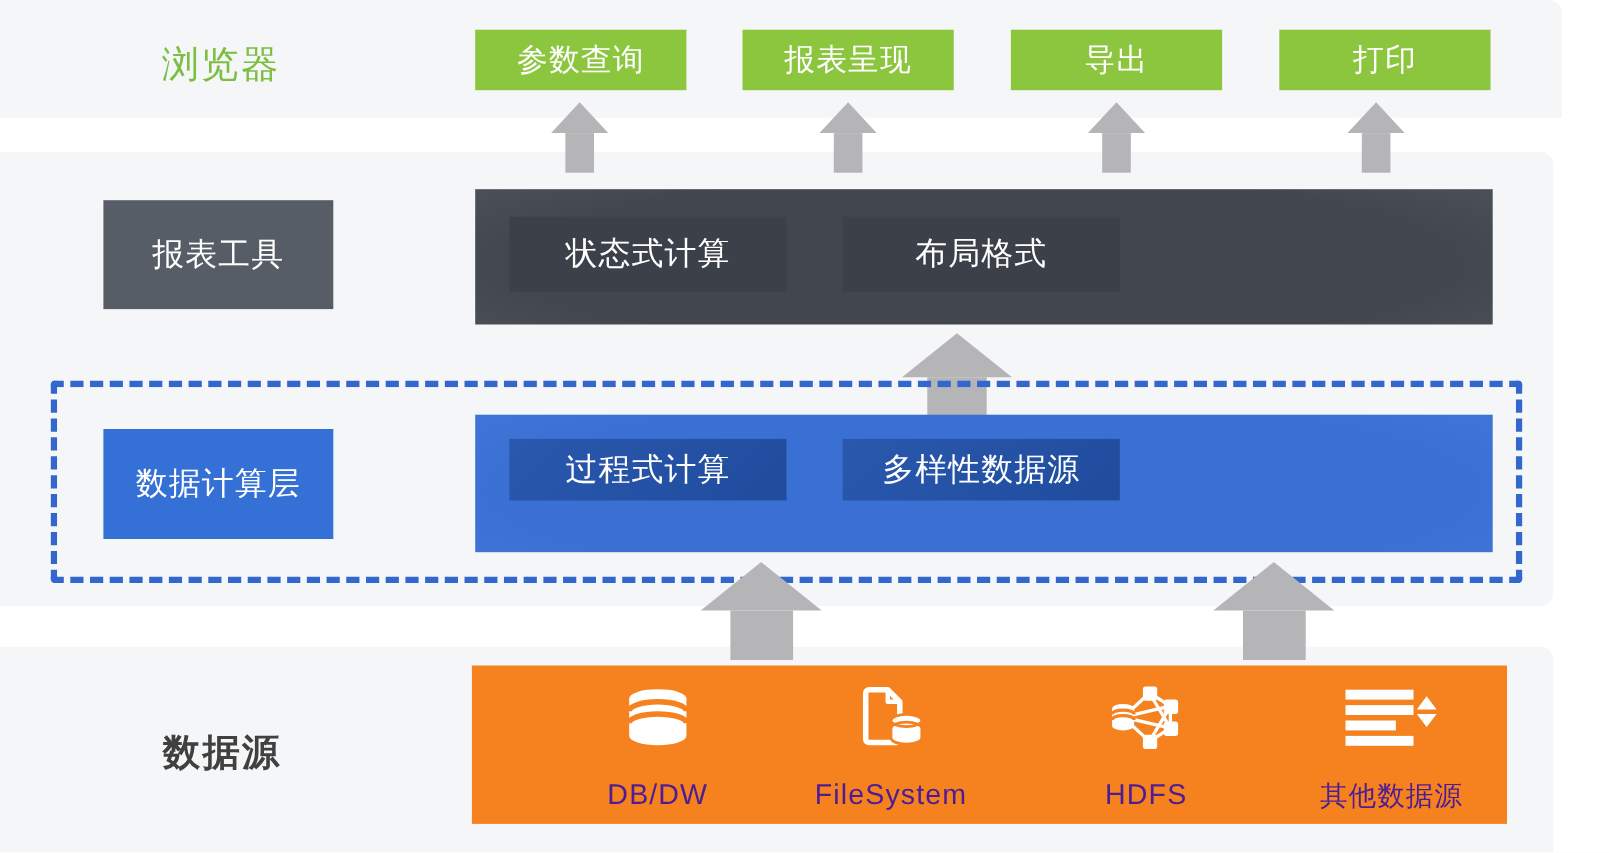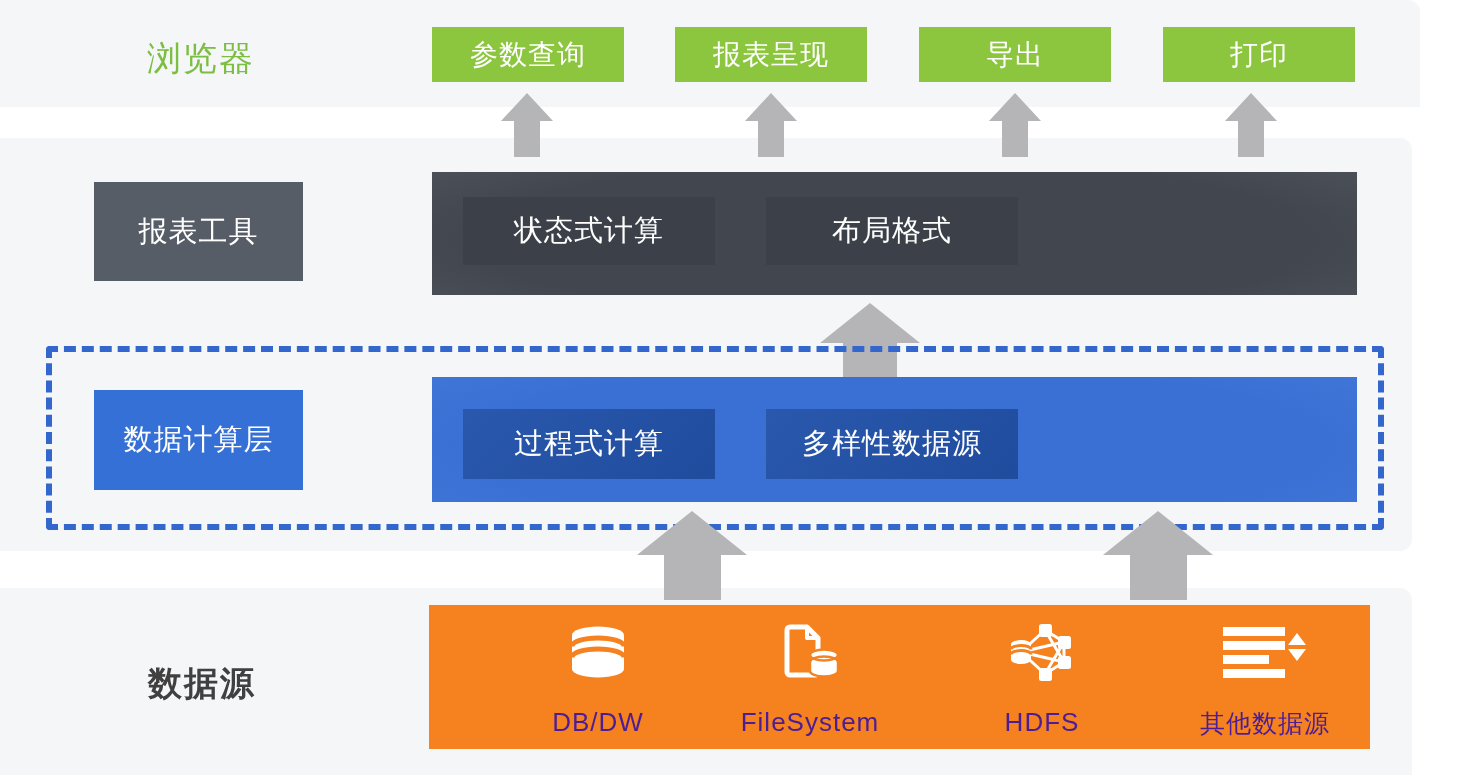--- a/index.html
+++ b/index.html
@@ -37,21 +37,21 @@
   #compute-label-box{top:390px;height:100px;background:#3470d6;}
 
   .bar{position:absolute;left:432px;width:925px;}
   #report-bar{top:172px;height:123px;
       background:radial-gradient(120% 170% at 50% 55%, #42474f 38%, #676d77 100%);}
   #compute-bar{top:377px;height:125px;
       background:radial-gradient(120% 170% at 50% 55%, #3a70d3 38%, #4f86e4 100%);}
   .inner-box{position:absolute;width:252px;color:#fff;font-size:29px;letter-spacing:1px;
              display:flex;align-items:center;justify-content:center;}
   .report-inner{top:25px;height:68px;background:#3b4049;}
-  .compute-inner{top:32px;height:70px;background:linear-gradient(135deg,#2a58ad 0%,#1f4c9d 100%);}
+  .compute-inner{top:22px;height:56px;background:linear-gradient(135deg,#2a58ad 0%,#1f4c9d 100%);}
   .ib-1{left:31px;} .ib-2{left:334px;} .ib-3{left:636px;}
 
   #dashed-box{position:absolute;left:46px;top:346px;width:1338px;height:184px;
               box-sizing:border-box;border:6px dashed #3467ce;border-radius:4px;}
 
   #source-bar{position:absolute;left:429px;top:605px;width:941px;height:144px;background:#f5821f;}
   .src-item{position:absolute;top:18px;width:190px;display:flex;flex-direction:column;
             align-items:center;color:#4c1d95;gap:16px;}
   .src-item .ic{height:58px;display:flex;align-items:center;justify-content:center;}
   .src-item .lb{margin-top:10px;font-size:26px;letter-spacing:1px;}

